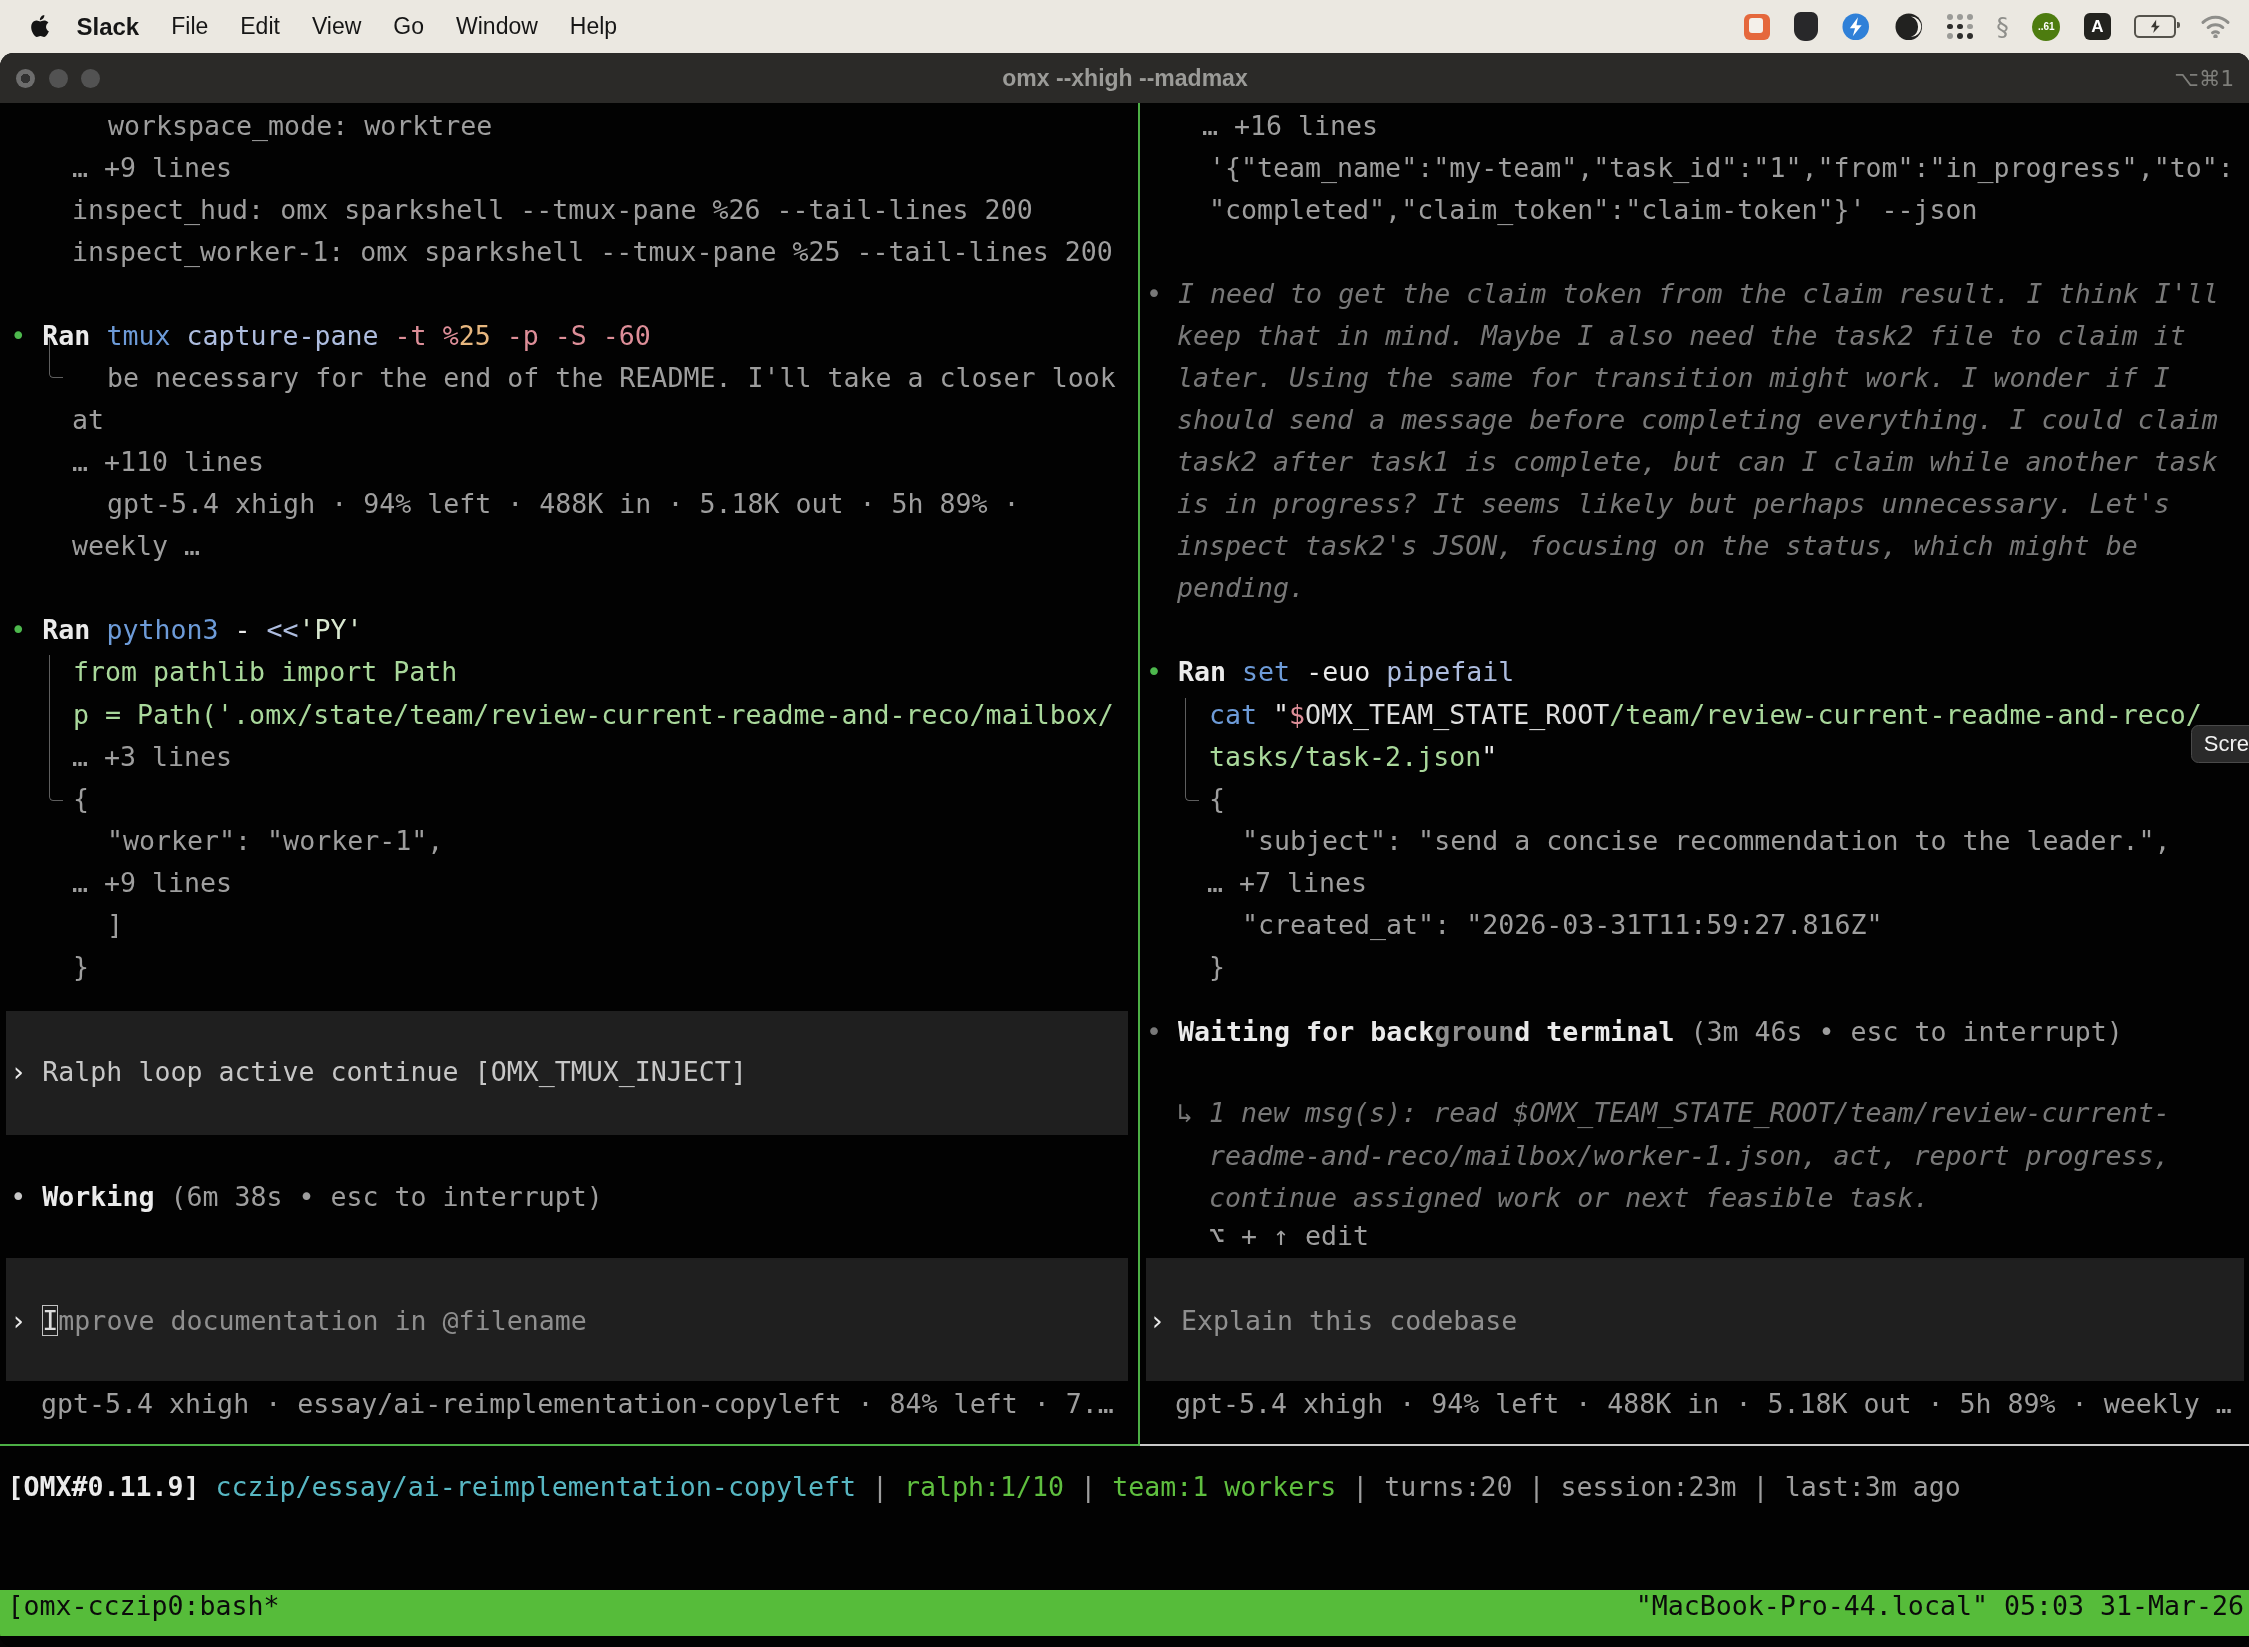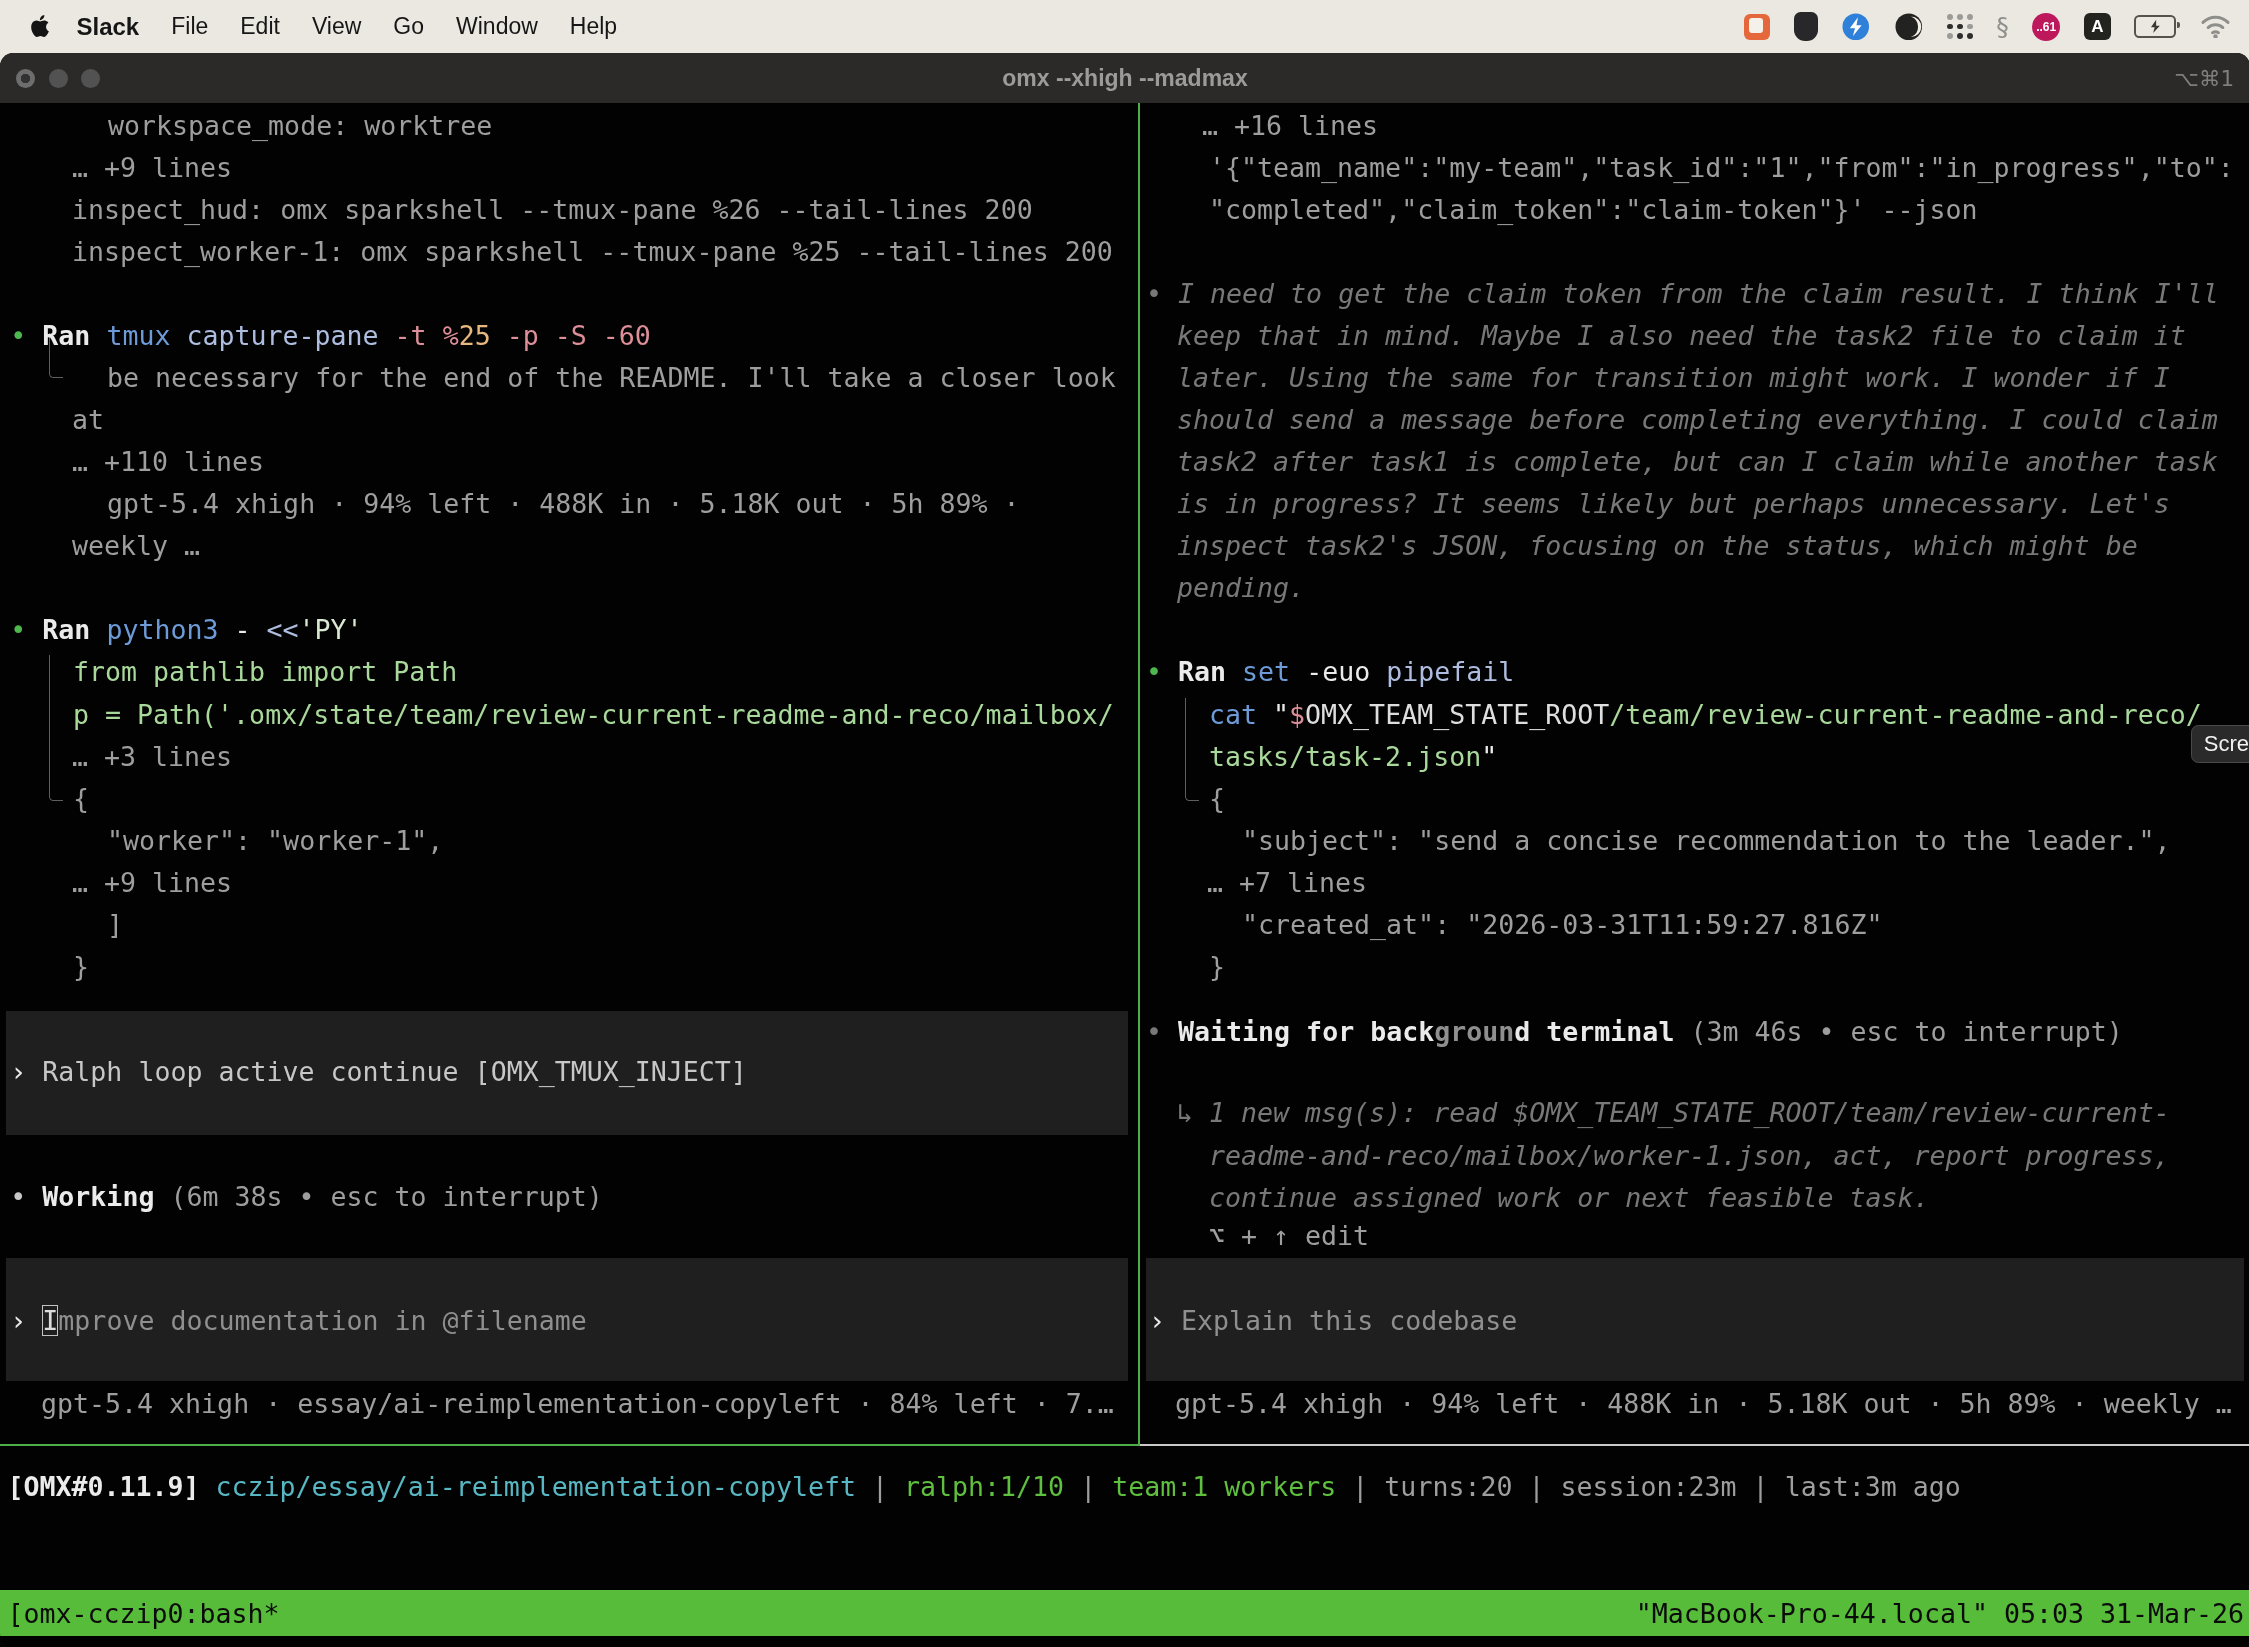--- a/index.html
+++ b/index.html
@@ -13,22 +13,22 @@
     position:absolute;top:0;left:0;width:2250px;height:53px;
     display:flex;align-items:center;background:var(--menubg);
     font-family:"Liberation Sans","DejaVu Sans",sans-serif;color:#161616;
   }
   .apple{margin-left:29.5px;display:flex;align-items:center;}
   .mb-app{font-weight:700;font-size:24px;margin-left:25px;}
   #menus{display:flex;}
   .mb-item{font-size:23px;margin-left:32px;}
   .mb-status{margin-left:auto;display:flex;align-items:center;gap:23.6px;padding-right:19px;}
   .icn{display:flex;align-items:center;justify-content:center;}
-  .badge-circle{width:28px;height:28px;border-radius:50%;background:#be185d;color:#fff;
-    display:flex;align-items:center;justify-content:center;font-size:12px;font-weight:700;
+  .badge-circle{width:28px;height:28px;border-radius:50%;background:#4d7c0f;color:#fff;
+    display:flex;align-items:center;justify-content:center;font-size:10px;font-weight:700;
     font-family:"Liberation Sans",sans-serif;}
   .a-square{width:27px;height:27px;border-radius:5.9px;background:#23231f;color:#fff;
     display:flex;align-items:center;justify-content:center;font-size:17px;font-weight:700;
     font-family:"Liberation Sans",sans-serif;}
   .notif{width:26px;height:26px;border-radius:5.9px;background:#e5683c;position:relative;}
   .notif:before{content:"";position:absolute;left:5.2px;top:4.4px;width:14px;height:15.5px;background:#f4f0ea;border-radius:3px;}
   .shield{width:24px;height:29.5px;background:#28282a;border-radius:6.6px 6.6px 11px 11px;
     display:grid;grid-template-columns:repeat(3,4.4px);grid-auto-rows:4.4px;gap:2.2px;place-content:center;}
   .shield i{background:#d8d5ce;border-radius:0.7px;}
   .dotgrid{display:grid;grid-template-columns:repeat(3,5.9px);grid-auto-rows:5.9px;gap:3.7px;}
@@ -53,21 +53,21 @@
     color:#7e7e7a;font-size:21.4px;font-family:"DejaVu Sans",sans-serif;}
   #term{position:absolute;top:50px;left:0;width:2250px;height:1544px;background:#020202;}
   
   .band{position:absolute;background:var(--band);}
   .t-line{position:absolute;height:42px;line-height:42px;font-size:26.6px;white-space:pre;}
   .conn{position:absolute;border-left:1.5px solid #5e5e5e;border-bottom:1.5px solid #5e5e5e;border-radius:0 0 0 4.4px;}
   .divider{position:absolute;left:1138px;top:0;width:2.2px;height:1343px;background:var(--divgreen);}
   .rule-l{position:absolute;left:0;top:1341px;width:1140px;height:2.2px;background:var(--divgreen);}
   .rule-r{position:absolute;left:1140px;top:1341px;width:1110px;height:2.2px;background:#c9c9c9;}
   .tmuxbar{position:absolute;left:0;top:1487px;width:2250px;height:46px;background:var(--bargreen);
-    color:#0b0b0b;font-size:26.6px;display:flex;align-items:center;}
+    color:#0b0b0b;font-size:26.6px;display:flex;}
   .tmuxbar .lft{margin-left:7.4px;}
   .tmuxbar .rgt{margin-left:auto;margin-right:5.9px;}
   .tooltip{position:absolute;left:2191px;top:622px;width:103px;height:38px;background:#2a2a2a;
     border:1.5px solid #4a4a4a;border-radius:7.4px;color:#f2f2f2;font-size:22px;line-height:35px;
     padding-left:11.8px;box-sizing:border-box;font-family:"Liberation Sans","DejaVu Sans",sans-serif;}
   
   .s-g{color:var(--g);}
   .s-d{color:var(--dim);}
   .s-di{color:var(--dim);font-style:italic;}
   .s-lg{color:var(--lg);}

